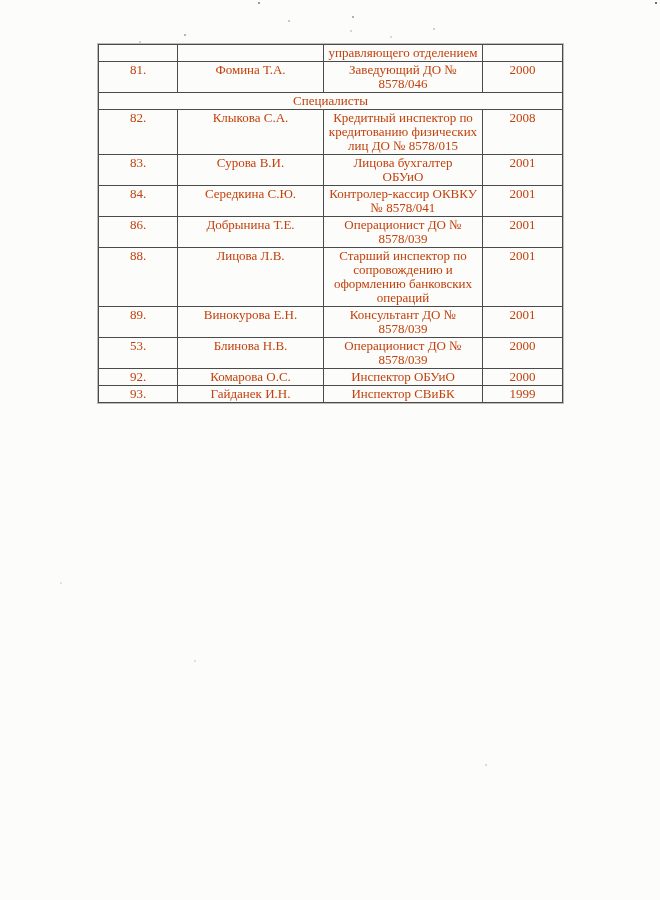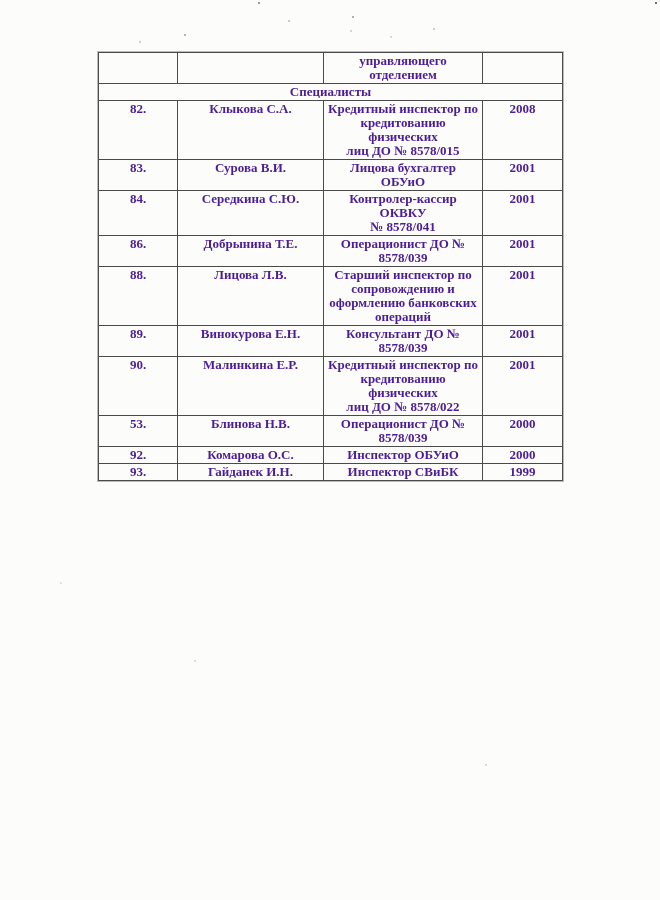--- a/index.html
+++ b/index.html
@@ -10,26 +10,25 @@
     position: relative;
     background: #fcfcfb;
     font-family: "Liberation Serif", serif;
     overflow: hidden;
   }
 
   
   .staff-table {
     position: absolute;
     left: 98px;
-    top: 52px;
+    top: 44px;
     width: 464px;
     border-collapse: collapse;
     table-layout: fixed;
-    color: #4c1d95;
-    font-weight: bold;
+    color: #c2410c;
   }
   .staff-table td {
     border: 1px solid #4a4a4a;
     font-size: 13px;
     line-height: 14px;
     text-align: center;
     vertical-align: top;
     padding: 1px 3px;
     overflow: hidden;
   }
@@ -79,20 +78,27 @@
     <col class="col-year">
   </colgroup>
   <tbody id="table-body">
       <tr>
         <td class="cell-num"></td>
         <td class="cell-name"></td>
         <td class="cell-position">управляющего отделением</td>
         <td class="cell-year"></td>
       </tr>
       <tr>
+        <td class="cell-num">81.</td>
+        <td class="cell-name">Фомина Т.А.</td>
+        <td class="cell-position">Заведующий ДО №
+8578/046</td>
+        <td class="cell-year">2000</td>
+      </tr>
+      <tr>
         <td colspan="4" class="section-cell">Специалисты</td>
       </tr>
       <tr>
         <td class="cell-num">82.</td>
         <td class="cell-name">Клыкова С.А.</td>
         <td class="cell-position">Кредитный инспектор по
 кредитованию физических
 лиц ДО № 8578/015</td>
         <td class="cell-year">2008</td>
       </tr>
@@ -127,28 +133,20 @@
         <td class="cell-year">2001</td>
       </tr>
       <tr>
         <td class="cell-num">89.</td>
         <td class="cell-name">Винокурова Е.Н.</td>
         <td class="cell-position">Консультант ДО №
 8578/039</td>
         <td class="cell-year">2001</td>
       </tr>
       <tr>
-        <td class="cell-num">90.</td>
-        <td class="cell-name">Малинкина Е.Р.</td>
-        <td class="cell-position">Кредитный инспектор по
-кредитованию физических
-лиц ДО № 8578/022</td>
-        <td class="cell-year">2001</td>
-      </tr>
-      <tr>
         <td class="cell-num">53.</td>
         <td class="cell-name">Блинова Н.В.</td>
         <td class="cell-position">Операционист ДО №
 8578/039</td>
         <td class="cell-year">2000</td>
       </tr>
       <tr>
         <td class="cell-num">92.</td>
         <td class="cell-name">Комарова О.С.</td>
         <td class="cell-position">Инспектор ОБУиО</td>

